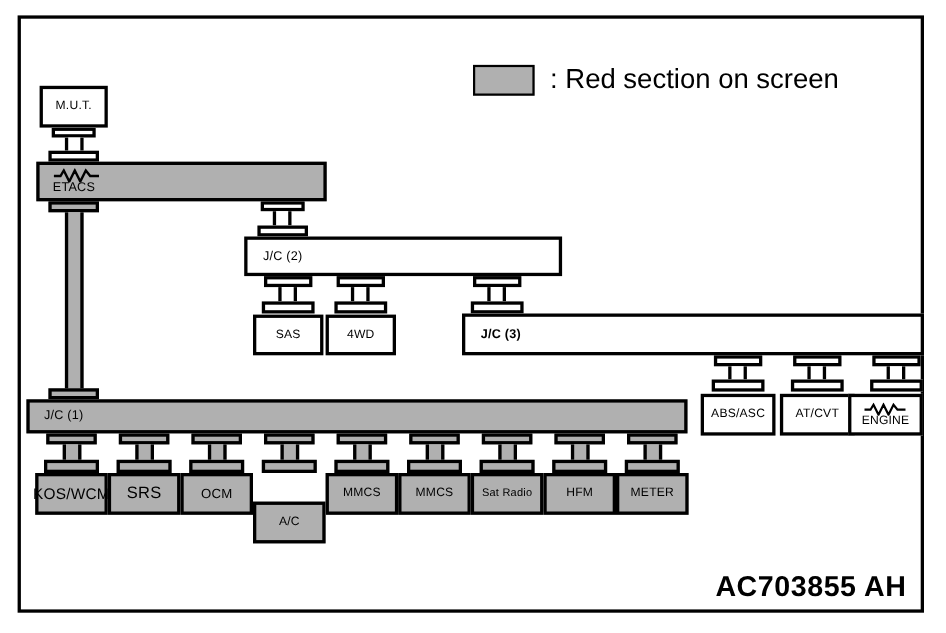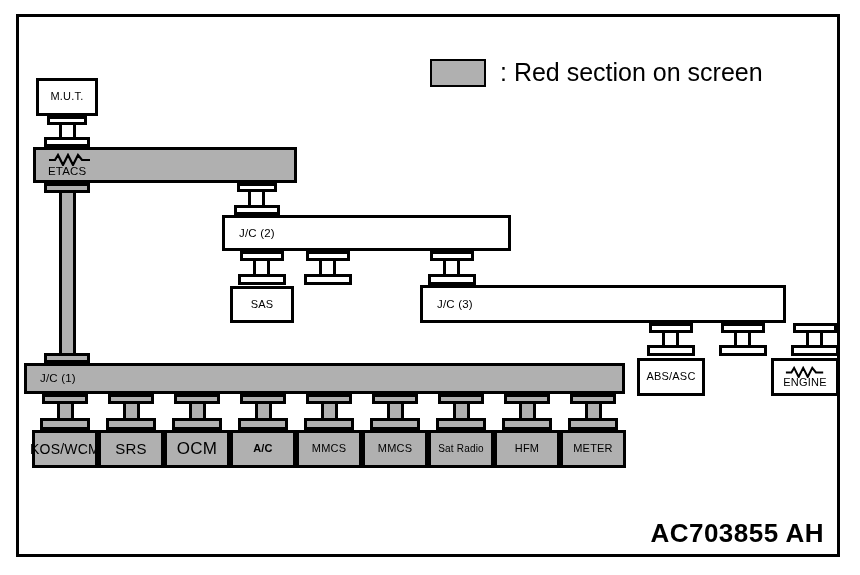--- a/index.html
+++ b/index.html
@@ -147,39 +147,45 @@
   <div class="tab" style="left:240px; top:251px; width:44px; height:10px;"></div>
   <div class="stem" style="left:253px; top:261px; width:17px; height:13px;"></div>
   <div class="tab" style="left:238px; top:274px; width:48px; height:11px;"></div>
   <div class="blk" style="left:230px; top:286px; width:64px; height:37px;">
     <span class="lbl">SAS</span>
   </div>
 
   <div class="tab" style="left:306px; top:251px; width:44px; height:10px;"></div>
   <div class="stem" style="left:319px; top:261px; width:17px; height:13px;"></div>
   <div class="tab" style="left:304px; top:274px; width:48px; height:11px;"></div>
+  <div class="blk" style="left:296px; top:286px; width:64px; height:37px;">
+    <span class="lbl">4WD</span>
+  </div>
 
   <div class="tab" style="left:430px; top:251px; width:44px; height:10px;"></div>
   <div class="stem" style="left:443px; top:261px; width:17px; height:13px;"></div>
   <div class="tab" style="left:428px; top:274px; width:48px; height:11px;"></div>
 
-  <div class="blk leftlab" style="left:420px; top:285px; width:366px; height:38px;">
+  <div class="blk leftlab" style="left:420px; top:285px; width:420px; height:38px;font-weight:bold;">
     <span class="lbl">J/C (3)</span>
   </div>
 
   <div class="tab" style="left:649px; top:323px; width:44px; height:10px;"></div>
   <div class="stem" style="left:662px; top:333px; width:17px; height:12px;"></div>
   <div class="tab" style="left:647px; top:345px; width:48px; height:11px;"></div>
   <div class="blk" style="left:637px; top:358px; width:68px; height:38px;">
     <span class="lbl">ABS/ASC</span>
   </div>
 
   <div class="tab" style="left:721px; top:323px; width:44px; height:10px;"></div>
   <div class="stem" style="left:734px; top:333px; width:17px; height:12px;"></div>
   <div class="tab" style="left:719px; top:345px; width:48px; height:11px;"></div>
+  <div class="blk" style="left:709px; top:358px; width:68px; height:38px;">
+    <span class="lbl">AT/CVT</span>
+  </div>
 
   <div class="tab" style="left:793px; top:323px; width:44px; height:10px;"></div>
   <div class="stem" style="left:806px; top:333px; width:17px; height:12px;"></div>
   <div class="tab" style="left:791px; top:345px; width:48px; height:11px;"></div>
   <div class="blk stack" style="left:771px; top:358px; width:68px; height:38px;">
     <svg class="res" width="40" height="12" viewBox="0 0 44 13">
       <path d="M1 7 H7 L10 2 L15 12 L20 2 L25 12 L30 2 L34 7 H42" fill="none" stroke="#000" stroke-width="2.2" stroke-linejoin="miter"></path>
     </svg>
     <span class="lbl">ENGINE</span>
   </div>
@@ -198,26 +204,26 @@
       <div class="tab gray" style="left: 108px; top: 394px; width: 46px; height: 10px;"></div>
       <div class="stem gray" style="left: 123px; top: 404px; width: 17px; height: 14px;"></div>
       <div class="tab gray" style="left: 106px; top: 418px; width: 50px; height: 12px;"></div>
       <div class="blk gray" style="left: 98px; top: 430px; width: 66px; height: 38px;">
         <span class="lbl" style="font-size: 15px;">SRS</span>
       </div>
       <div class="tab gray" style="left: 174px; top: 394px; width: 46px; height: 10px;"></div>
       <div class="stem gray" style="left: 189px; top: 404px; width: 17px; height: 14px;"></div>
       <div class="tab gray" style="left: 172px; top: 418px; width: 50px; height: 12px;"></div>
       <div class="blk gray" style="left: 164px; top: 430px; width: 66px; height: 38px;">
-        <span class="lbl" style="font-size: 17px;">OCM</span>
+        <span class="lbl" style="font-size: 12px;">OCM</span>
       </div>
       <div class="tab gray" style="left: 240px; top: 394px; width: 46px; height: 10px;"></div>
       <div class="stem gray" style="left: 255px; top: 404px; width: 17px; height: 14px;"></div>
       <div class="tab gray" style="left: 238px; top: 418px; width: 50px; height: 12px;"></div>
-      <div class="blk gray" style="left: 230px; top: 430px; width: 66px; height: 38px; font-weight: bold;">
+      <div class="blk gray" style="left: 230px; top: 456px; width: 66px; height: 38px;">
         <span class="lbl" style="font-size: 11px;">A/C</span>
       </div>
       <div class="tab gray" style="left: 306px; top: 394px; width: 46px; height: 10px;"></div>
       <div class="stem gray" style="left: 321px; top: 404px; width: 17px; height: 14px;"></div>
       <div class="tab gray" style="left: 304px; top: 418px; width: 50px; height: 12px;"></div>
       <div class="blk gray" style="left: 296px; top: 430px; width: 66px; height: 38px;">
         <span class="lbl" style="font-size: 11px;">MMCS</span>
       </div>
       <div class="tab gray" style="left: 372px; top: 394px; width: 46px; height: 10px;"></div>
       <div class="stem gray" style="left: 387px; top: 404px; width: 17px; height: 14px;"></div>

